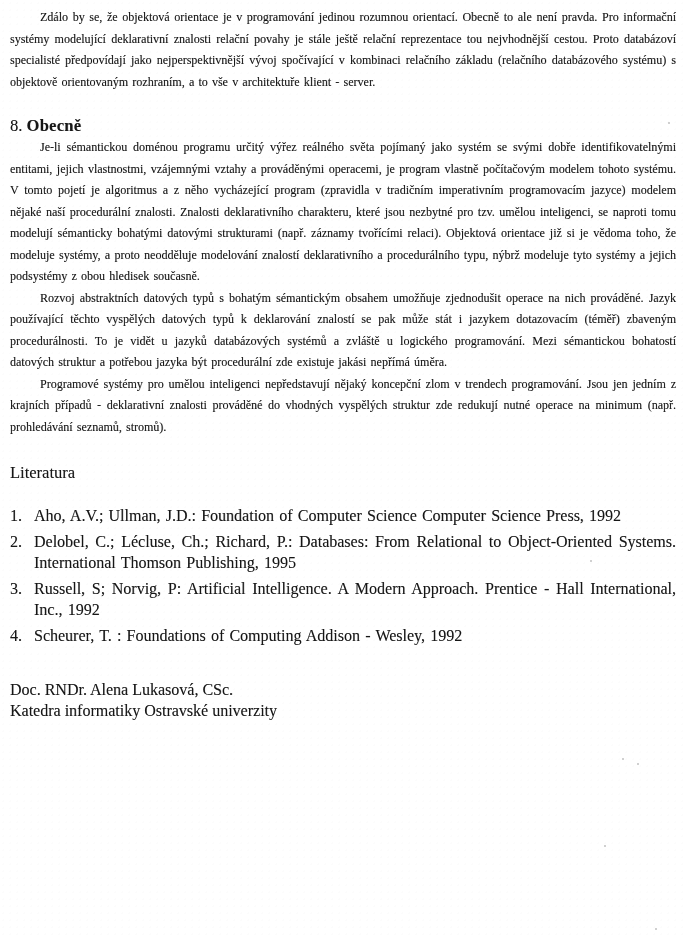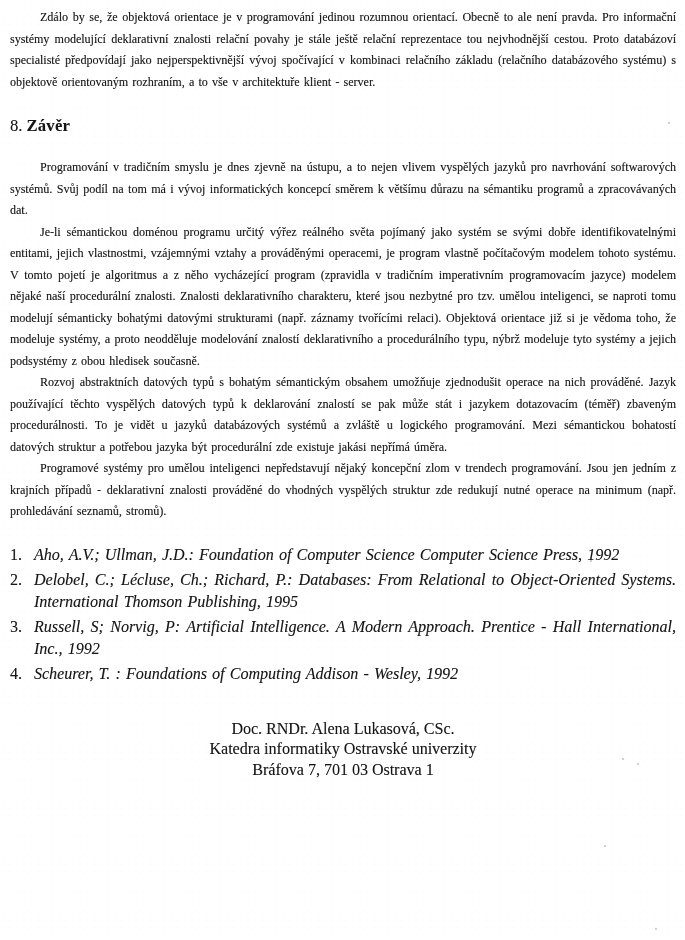--- a/index.html
+++ b/index.html
@@ -65,53 +65,51 @@
     text-shadow: 0.3px 0.3px 0 rgba(0,0,0,0.32);
   }
   .ref-num {
     flex: 0 0 24px;
     width: 24px;
   }
   .ref-text {
     flex: 1;
     text-align: justify;
     word-spacing: 1.2px;
-    font-style: italic;
   }
   .author-block {
     margin-top: 34px;
     font-size: 16px;
     line-height: 20.5px;
     text-shadow: 0.3px 0.3px 0 rgba(0,0,0,0.32);
-    text-align: center;
   }
   .speckle {
     position: absolute;
     background: #4a4a4a;
     border-radius: 50%;
     opacity: 0.35;
   }
 </style>
 </head>
 <body>
 
 <div class="page">
 
   <p class="body-par intro-par">Zdálo by se, že objektová orientace je v programování jedinou rozumnou orientací. Obecně to ale není pravda. Pro informační systémy modelující deklarativní znalosti relační povahy je stále ještě relační reprezentace tou nejvhodnější cestou. Proto databázoví specialisté předpovídají jako nejperspektivnější vývoj spočívající v kombinaci relačního základu (relačního databázového systému) s objektově orientovaným rozhraním, a to vše v architektuře klient - server.</p>
 
-  <h2 class="section-heading"><span class="heading-num">8.</span> <span class="heading-title">Závěr</span></h2>
+  <h2 class="section-heading"><span class="heading-num">8.</span> <span class="heading-title">Obecně</span></h2>
 
-  <p class="body-par first-after-heading">Programování v tradičním smyslu je dnes zjevně na ústupu, a to nejen vlivem vyspělých jazyků pro navrhování softwarových systémů. Svůj podíl na tom má i vývoj informatických koncepcí směrem k většímu důrazu na sémantiku programů a zpracovávaných dat.</p>
 
   <p class="body-par">Je-li sémantickou doménou programu určitý výřez reálného světa pojímaný jako systém se svými dobře identifikovatelnými entitami, jejich vlastnostmi, vzájemnými vztahy a prováděnými operacemi, je program vlastně počítačovým modelem tohoto systému. V tomto pojetí je algoritmus a z něho vycházející program (zpravidla v tradičním imperativním programovacím jazyce) modelem nějaké naší procedurální znalosti. Znalosti deklarativního charakteru, které jsou nezbytné pro tzv. umělou inteligenci, se naproti tomu modelují sémanticky bohatými datovými strukturami (např. záznamy tvořícími relaci). Objektová orientace již si je vědoma toho, že modeluje systémy, a proto neodděluje modelování znalostí deklarativního a procedurálního typu, nýbrž modeluje tyto systémy a jejich podsystémy z obou hledisek současně.</p>
 
   <p class="body-par">Rozvoj abstraktních datových typů s bohatým sémantickým obsahem umožňuje zjednodušit operace na nich prováděné. Jazyk používající těchto vyspělých datových typů k deklarování znalostí se pak může stát i jazykem dotazovacím (téměř) zbaveným procedurálnosti. To je vidět u jazyků databázových systémů a zvláště u logického programování. Mezi sémantickou bohatostí datových struktur a potřebou jazyka být procedurální zde existuje jakási nepřímá úměra.</p>
 
   <p class="body-par">Programové systémy pro umělou inteligenci nepředstavují nějaký koncepční zlom v trendech programování. Jsou jen jedním z krajních případů - deklarativní znalosti prováděné do vhodných vyspělých struktur zde redukují nutné operace na minimum (např. prohledávání seznamů, stromů).</p>
 
+  <h2 class="literature-heading">Literatura</h2>
 
   <ol class="ref-list">
     <li class="ref-item">
       <span class="ref-num">1.</span>
       <span class="ref-text">Aho, A.V.; Ullman, J.D.: Foundation of Computer Science Computer Science Press, 1992</span>
     </li>
     <li class="ref-item">
       <span class="ref-num">2.</span>
       <span class="ref-text">Delobel, C.; Lécluse, Ch.; Richard, P.: Databases: From Relational to Object-Oriented Systems. International Thomson Publishing, 1995</span>
     </li>
@@ -121,21 +119,20 @@
     </li>
     <li class="ref-item">
       <span class="ref-num">4.</span>
       <span class="ref-text">Scheurer, T. : Foundations of Computing Addison - Wesley, 1992</span>
     </li>
   </ol>
 
   <div class="author-block">
     <div>Doc. RNDr. Alena Lukasová, CSc.</div>
     <div>Katedra informatiky Ostravské univerzity</div>
-    <div>Bráfova 7, 701 03 Ostrava 1</div>
   </div>
 
   <span class="speckle" style="left:668px; top:122px; width:2px; height:2px;"></span>
   <span class="speckle" style="left:656px; top:252px; width:2px; height:2px;"></span>
   <span class="speckle" style="left:590px; top:560px; width:2px; height:2px;"></span>
   <span class="speckle" style="left:622px; top:758px; width:2px; height:2px;"></span>
   <span class="speckle" style="left:637px; top:763px; width:2px; height:2px;"></span>
   <span class="speckle" style="left:604px; top:845px; width:2px; height:2px;"></span>
   <span class="speckle" style="left:655px; top:928px; width:2px; height:2px;"></span>
 

